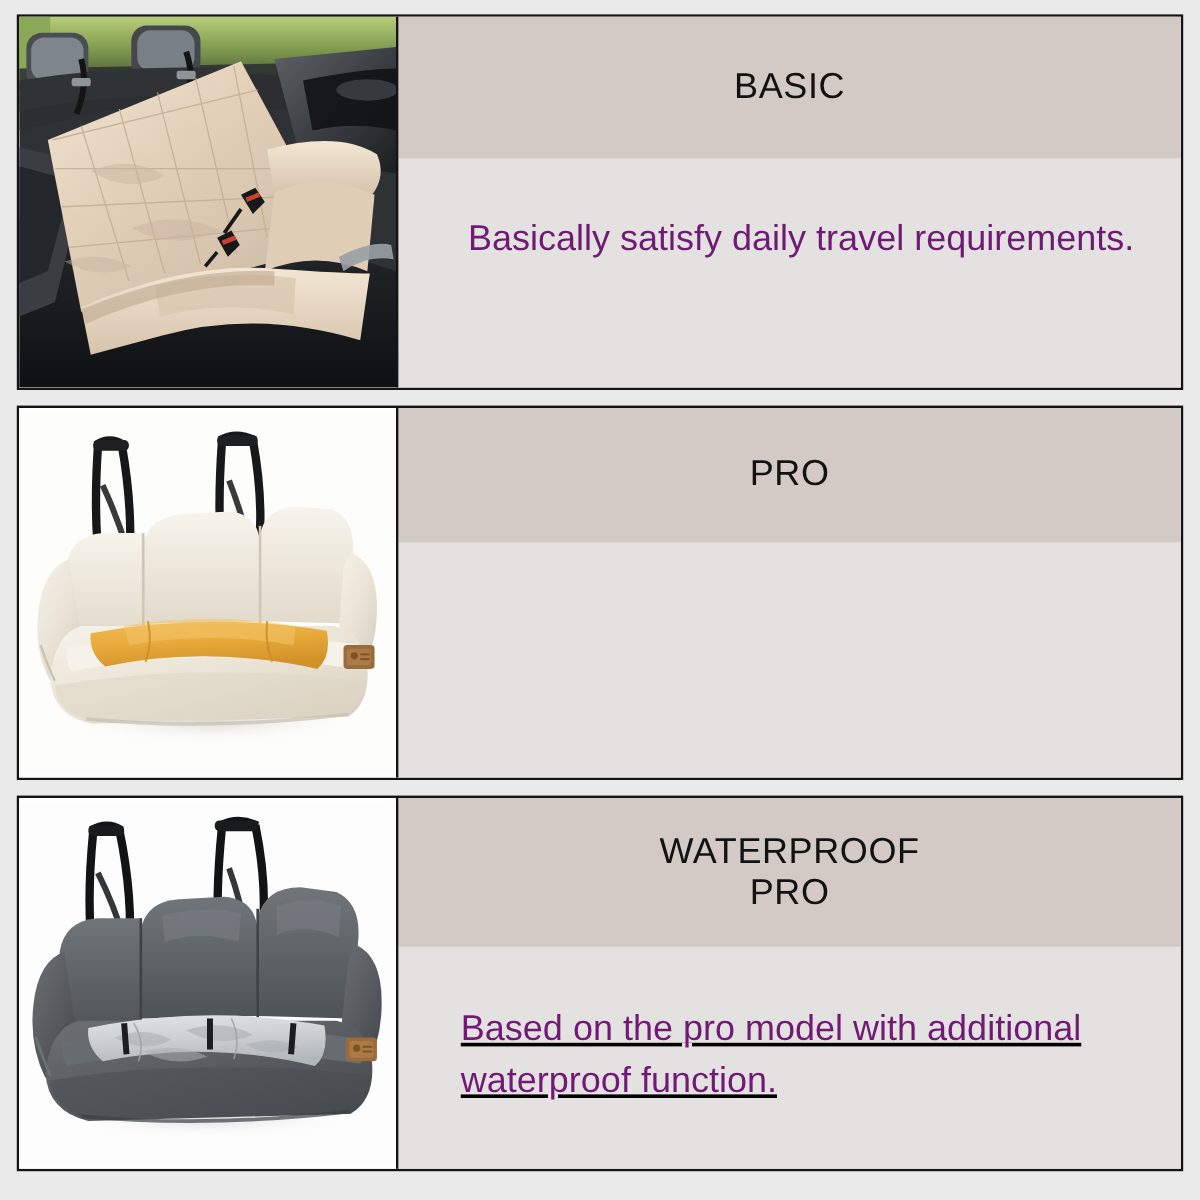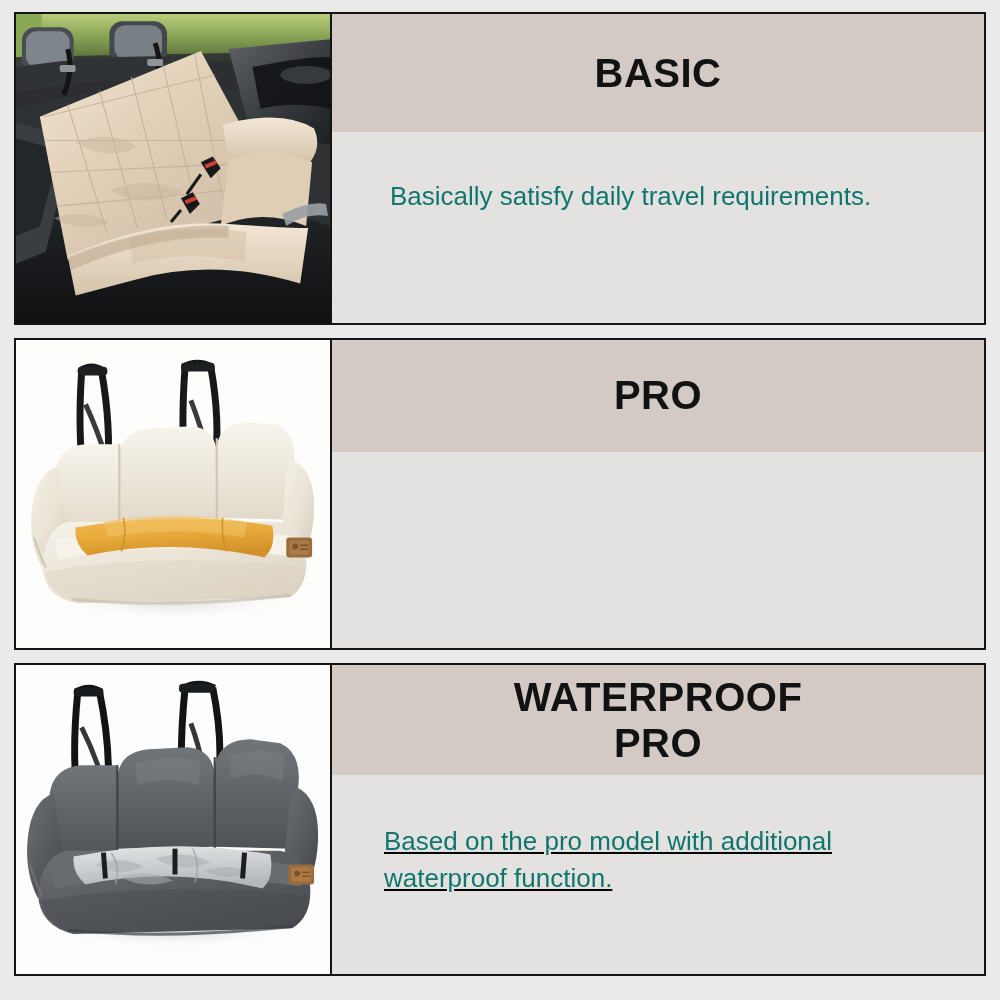--- a/index.html
+++ b/index.html
@@ -40,40 +40,40 @@
     background:#e4e2e0;
     min-width:0;
   }
   .title-band {
     background:#d3c9c5;
     display:flex; align-items:center; justify-content:center;
     text-align:center;
   }
   .r1 .title-band { height:118px; }
   .r2 .title-band { height:112px; }
-  .r3 .title-band { height:110px; }
+  .r3 .title-band { height:124px; }
   .title-text {
-    font-size:40px;
-    font-weight:bold;
+    font-size:30px;
+    font-weight:normal;
     letter-spacing:0.5px;
     color:#121212;
     line-height:1.16;
     white-space:pre-line;
   }
   .desc-wrap {
     flex:1 1 auto;
     display:flex; align-items:flex-start;
     padding:46px 34px 10px 58px;
   }
   .r2 .desc-wrap { padding-top:38px; }
   .r3 .desc-wrap { padding-top:48px; padding-left:52px; padding-right:26px;text-decoration:underline; }
   .desc-text {
-    font-size:26px;
+    font-size:30px;
     line-height:1.42;
-    color:#0f766e;
+    color:#701a75;
     font-weight:400;
   }
 </style>
 </head>
 <body>
 
 <div class="board">
 
   <div class="row r1">
     <div class="photo-cell">

